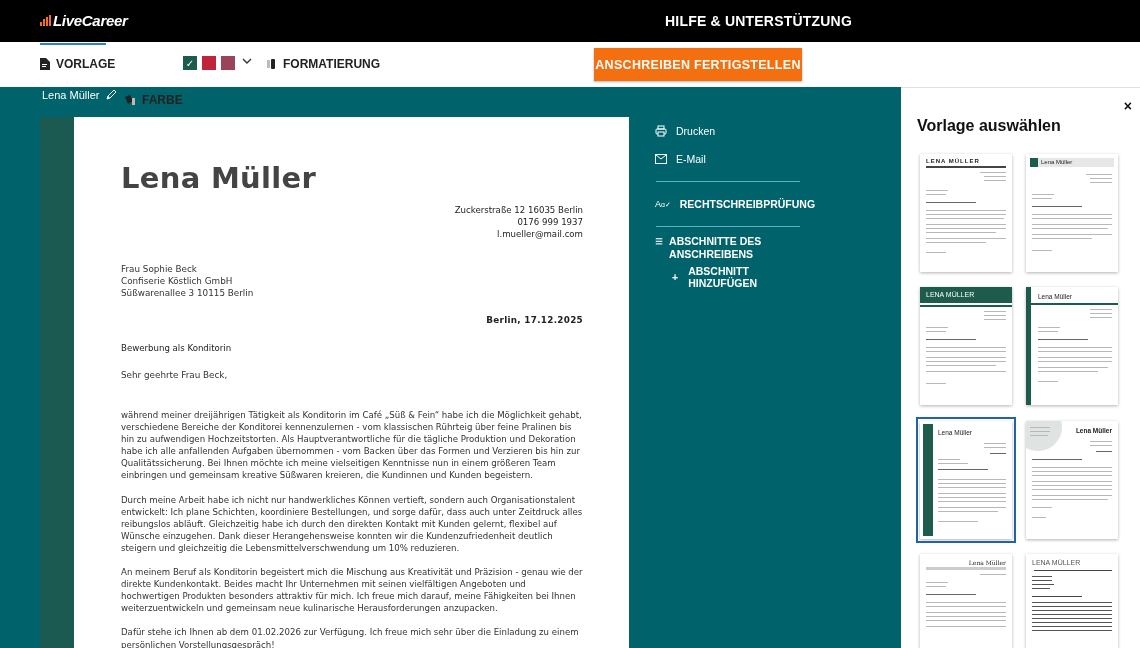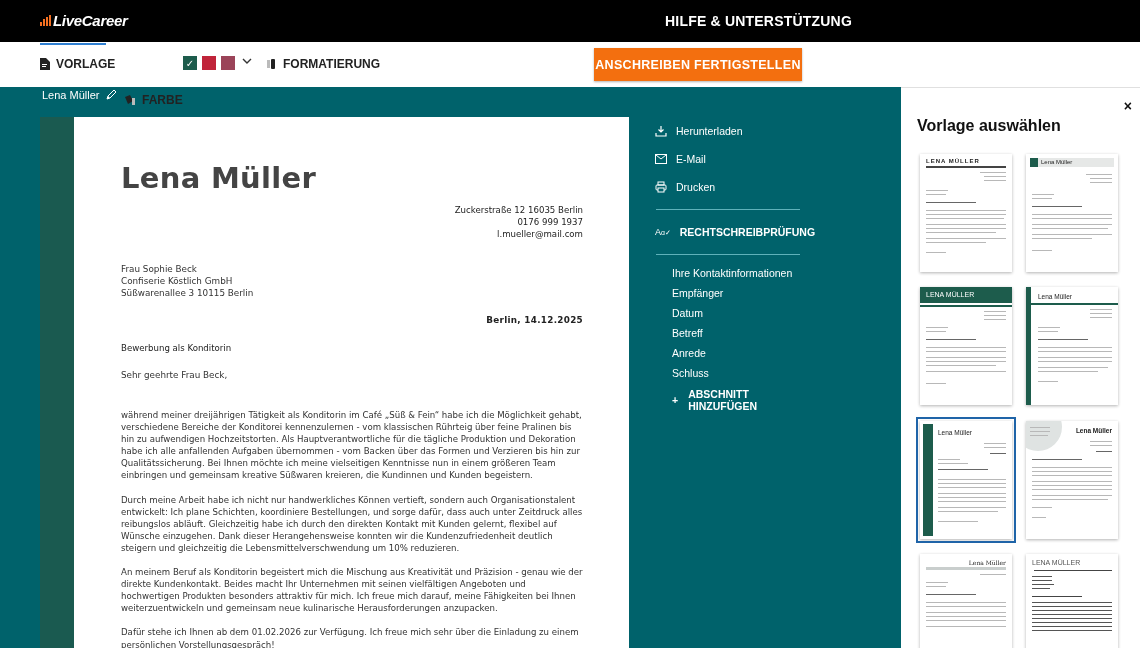--- a/index.html
+++ b/index.html
@@ -111,67 +111,61 @@
     <div class="l-contact">
       <div>Zuckerstraße 12 16035 Berlin</div>
       <div>0176 999 1937</div>
       <div>l.mueller@mail.com</div>
     </div>
     <div class="l-recipient">
       <div>Frau Sophie Beck</div>
       <div>Confiserie Köstlich GmbH</div>
       <div>Süßwarenallee 3 10115 Berlin</div>
     </div>
-    <div class="l-date">Berlin, 14.12.2025</div>
+    <div class="l-date">Berlin, 17.12.2025</div>
     <div class="l-subject">Bewerbung als Konditorin</div>
     <div class="l-salutation">Sehr geehrte Frau Beck,</div>
     <div class="l-body">
       <p>während meiner dreijährigen Tätigkeit als Konditorin im Café „Süß &amp; Fein“ habe ich die Möglichkeit gehabt, verschiedene Bereiche der Konditorei kennenzulernen - vom klassischen Rührteig über feine Pralinen bis hin zu aufwendigen Hochzeitstorten. Als Hauptverantwortliche für die tägliche Produktion und Dekoration habe ich alle anfallenden Aufgaben übernommen - vom Backen über das Formen und Verzieren bis hin zur Qualitätssicherung. Bei Ihnen möchte ich meine vielseitigen Kenntnisse nun in einem größeren Team einbringen und gemeinsam kreative Süßwaren kreieren, die Kundinnen und Kunden begeistern.</p>
       <p>Durch meine Arbeit habe ich nicht nur handwerkliches Können vertieft, sondern auch Organisationstalent entwickelt: Ich plane Schichten, koordiniere Bestellungen, und sorge dafür, dass auch unter Zeitdruck alles reibungslos abläuft. Gleichzeitig habe ich durch den direkten Kontakt mit Kunden gelernt, flexibel auf Wünsche einzugehen. Dank dieser Herangehensweise konnten wir die Kundenzufriedenheit deutlich steigern und gleichzeitig die Lebensmittelverschwendung um 10% reduzieren.</p>
       <p>An meinem Beruf als Konditorin begeistert mich die Mischung aus Kreativität und Präzision - genau wie der direkte Kundenkontakt. Beides macht Ihr Unternehmen mit seinen vielfältigen Angeboten und hochwertigen Produkten besonders attraktiv für mich. Ich freue mich darauf, meine Fähigkeiten bei Ihnen weiterzuentwickeln und gemeinsam neue kulinarische Herausforderungen anzupacken.</p>
       <p>Dafür stehe ich Ihnen ab dem 01.02.2026 zur Verfügung. Ich freue mich sehr über die Einladung zu einem persönlichen Vorstellungsgespräch!</p>
     </div>
   </div>
 </div>
 
 <div class="side-actions">
   <div class="sa-item">
     <svg width="12" height="12" viewBox="0 0 12 12">
-        <path d="M6 1v6M3.5 4.5L6 7l2.5-2.5M1 8v3h10V8" stroke="#fff" stroke-width="1.2" fill="none"></path>
+        <rect x="3" y="1" width="6" height="3" stroke="#fff" fill="none"></rect>
+        <rect x="1" y="4" width="10" height="5" rx="1" stroke="#fff" fill="none"></rect>
+        <rect x="3" y="7" width="6" height="4" stroke="#fff" fill="#00626b"></rect>
       </svg>
-    <span>Herunterladen</span>
+    <span>Drucken</span>
   </div>
   <div class="sa-item">
     <svg width="12" height="10" viewBox="0 0 12 10">
         <rect x="0.5" y="0.5" width="11" height="9" stroke="#fff" fill="none"></rect>
         <path d="M1 1l5 4 5-4" stroke="#fff" fill="none"></path>
       </svg>
     <span>E-Mail</span>
   </div>
-  <div class="sa-item">
-    <svg width="12" height="12" viewBox="0 0 12 12">
-        <rect x="3" y="1" width="6" height="3" stroke="#fff" fill="none"></rect>
-        <rect x="1" y="4" width="10" height="5" rx="1" stroke="#fff" fill="none"></rect>
-        <rect x="3" y="7" width="6" height="4" stroke="#fff" fill="#00626b"></rect>
-      </svg>
-    <span>Drucken</span>
-  </div>
   <div class="sa-sep"></div>
   <div class="sa-item sa-bold">
     <span style="font-size:9px; font-weight:normal;">A<span style="font-size:7px">ɑ✓</span></span>
     <span>RECHTSCHREIBPRÜFUNG</span>
   </div>
   <div class="sa-sep"></div>
-  <div class="sec-list">
-    <div class="sec-item">Ihre Kontaktinformationen</div>
-    <div class="sec-item">Empfänger</div>
-    <div class="sec-item">Datum</div>
-    <div class="sec-item">Betreff</div>
-    <div class="sec-item">Anrede</div>
-    <div class="sec-item">Schluss</div>
+  <div class="sections-head">
+    <svg width="11" height="11" viewBox="0 0 11 11" style="margin-top:1px">
+        <rect x="1" y="1" width="9" height="1.5" fill="#fff"></rect>
+        <rect x="1" y="4.5" width="9" height="1.5" fill="#fff"></rect>
+        <rect x="1" y="8" width="9" height="1.5" fill="#fff"></rect>
+      </svg>
+    <span>ABSCHNITTE DES ANSCHREIBENS</span>
   </div>
   <div class="add-sec">
     <span>+</span>
     <span>ABSCHNITT HINZUFÜGEN</span>
   </div>
 </div>
 
 <div class="panel">
   <div class="panel-close"><span>×</span></div>
   <div class="panel-title">Vorlage auswählen</div>

